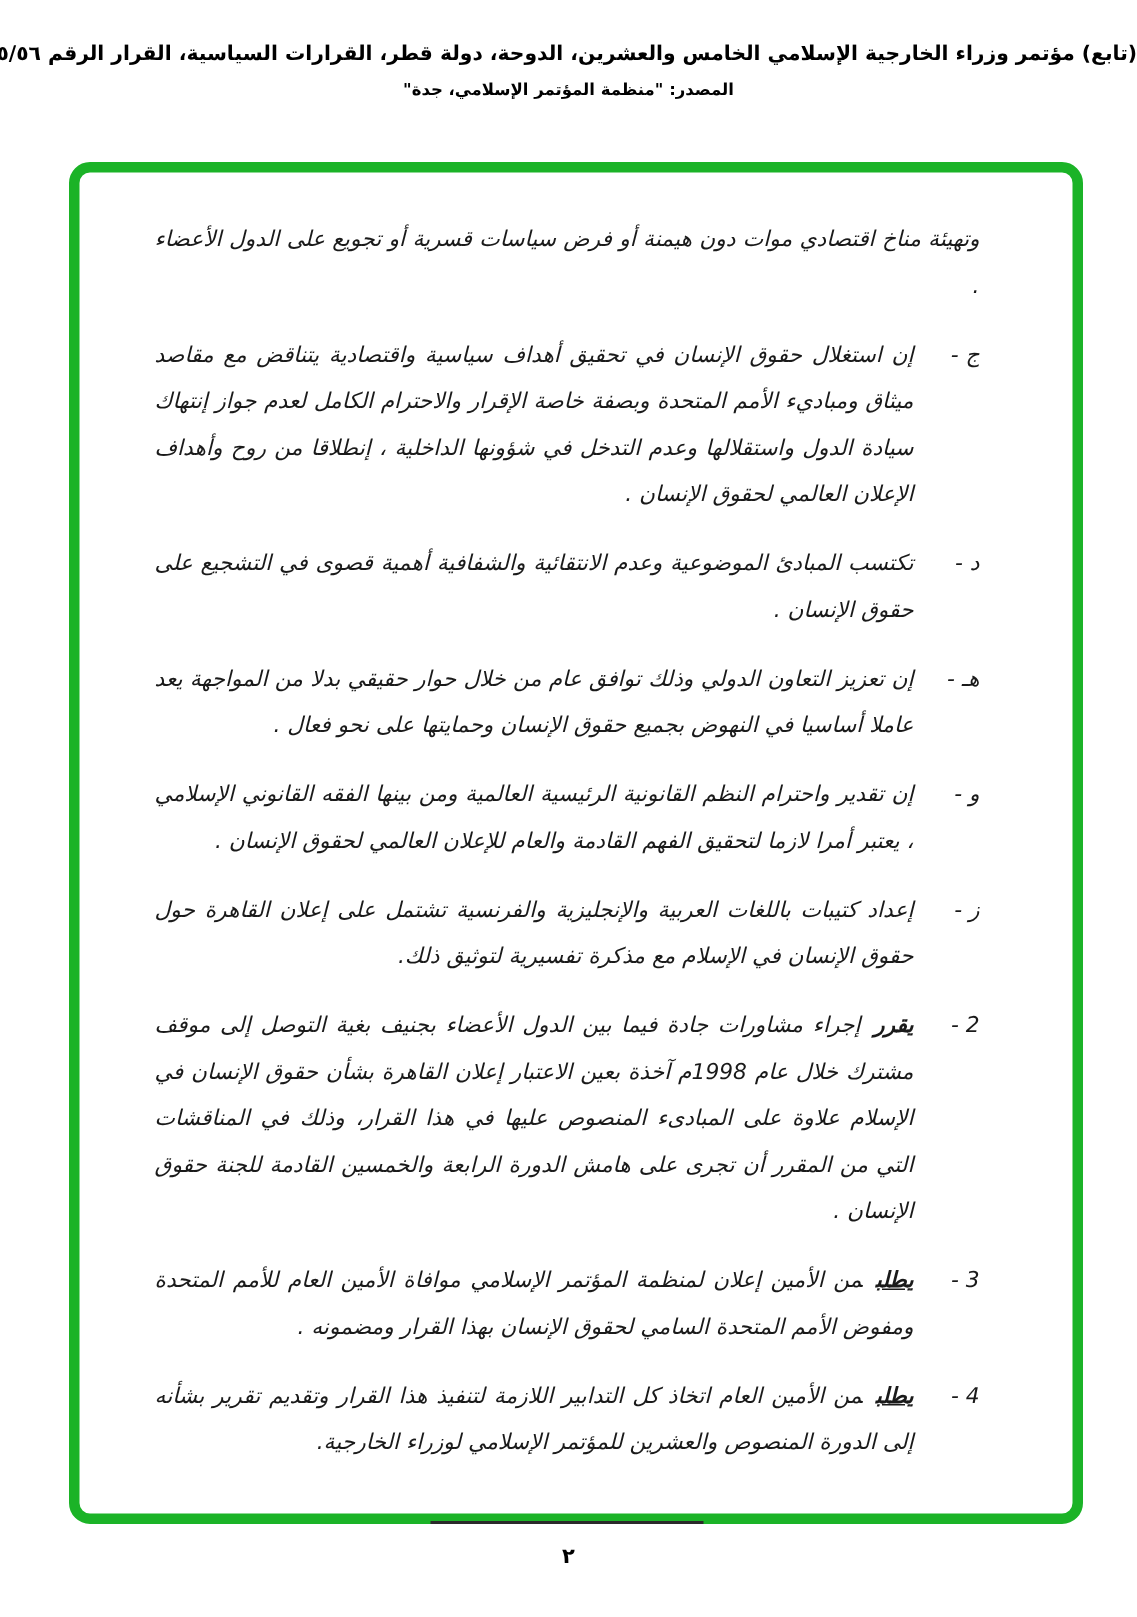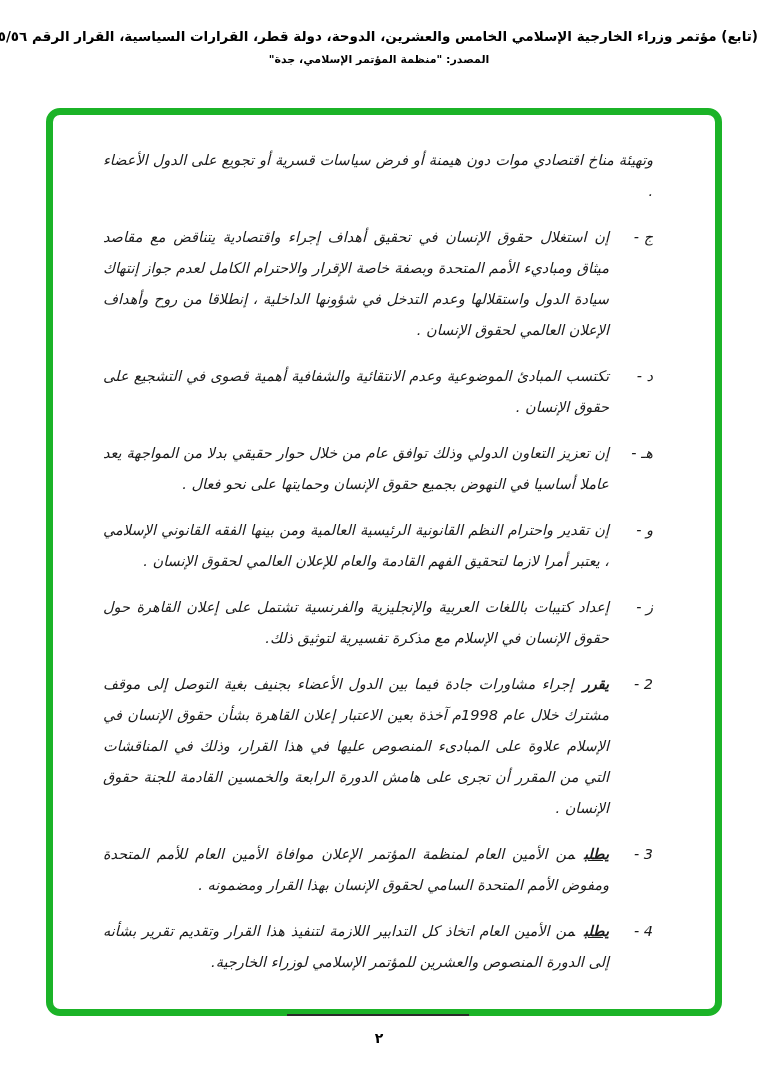--- a/index.html
+++ b/index.html
@@ -96,21 +96,21 @@
   <div class="header-line2">المصدر:  "منظمة المؤتمر الإسلامي، جدة"</div>
 </div>
 
 <div class="doc-box" id="docbox" style="border-color: rgb(27, 179, 39);">
   <div class="doc-content">
 
     <p class="intro">وتهيئة مناخ اقتصادي موات دون هيمنة أو فرض سياسات قسرية أو تجويع على الدول الأعضاء .</p>
 
     <div class="item">
       <span class="marker">ج -</span>
-      <p class="itext"><b class="lead"></b><span>إن استغلال حقوق الإنسان في تحقيق أهداف إجراء واقتصادية يتناقض مع مقاصد ميثاق ومباديء الأمم المتحدة  وبصفة خاصة الإقرار والاحترام الكامل لعدم جواز إنتهاك سيادة الدول واستقلالها وعدم التدخل في شؤونها الداخلية ، إنطلاقا من روح وأهداف الإعلان العالمي لحقوق الإنسان .</span></p>
+      <p class="itext"><b class="lead"></b><span>إن استغلال حقوق الإنسان في تحقيق أهداف سياسية واقتصادية يتناقض مع مقاصد ميثاق ومباديء الأمم المتحدة  وبصفة خاصة الإقرار والاحترام الكامل لعدم جواز إنتهاك سيادة الدول واستقلالها وعدم التدخل في شؤونها الداخلية ، إنطلاقا من روح وأهداف الإعلان العالمي لحقوق الإنسان .</span></p>
     </div>
 
     <div class="item">
       <span class="marker">د -</span>
       <p class="itext"><b class="lead"></b><span>تكتسب المبادئ الموضوعية وعدم الانتقائية والشفافية أهمية قصوى في التشجيع على حقوق الإنسان .</span></p>
     </div>
 
     <div class="item">
       <span class="marker">هـ -</span>
       <p class="itext"><b class="lead"></b><span>إن تعزيز التعاون الدولي وذلك توافق عام من خلال حوار حقيقي بدلا من المواجهة يعد عاملا أساسيا في النهوض بجميع حقوق الإنسان وحمايتها على نحو فعال .</span></p>
@@ -126,21 +126,21 @@
       <p class="itext"><b class="lead"></b><span>إعداد كتيبات باللغات العربية والإنجليزية والفرنسية تشتمل على إعلان القاهرة حول حقوق الإنسان في الإسلام مع مذكرة تفسيرية لتوثيق  ذلك.</span></p>
     </div>
 
     <div class="item">
       <span class="marker">2 -</span>
       <p class="itext"><b class="lead">يقرر</b><span>إجراء مشاورات جادة فيما بين الدول الأعضاء بجنيف بغية التوصل إلى موقف مشترك خلال عام 1998م آخذة بعين الاعتبار إعلان القاهرة بشأن حقوق  الإنسان في الإسلام علاوة على المبادىء المنصوص عليها في هذا القرار، وذلك في المناقشات التي من المقرر أن تجرى على هامش الدورة الرابعة والخمسين القادمة للجنة حقوق الإنسان .</span></p>
     </div>
 
     <div class="item">
       <span class="marker">3 -</span>
-      <p class="itext"><b class="lead u">يطلب</b><span>من  الأمين العام لمنظمة المؤتمر الإعلان موافاة الأمين العام للأمم المتحدة ومفوض الأمم المتحدة السامي لحقوق الإنسان بهذا القرار ومضمونه .</span></p>
+      <p class="itext"><b class="lead u">يطلب</b><span>من  الأمين إعلان لمنظمة المؤتمر الإسلامي موافاة الأمين العام للأمم المتحدة ومفوض الأمم المتحدة السامي لحقوق الإنسان بهذا القرار ومضمونه .</span></p>
     </div>
 
     <div class="item">
       <span class="marker">4 -</span>
       <p class="itext"><b class="lead u">يطلب</b><span>من الأمين العام اتخاذ كل التدابير اللازمة  لتنفيذ هذا القرار وتقديم تقرير بشأنه إلى الدورة المنصوص والعشرين للمؤتمر الإسلامي لوزراء الخارجية.</span></p>
     </div>
 
     <hr class="rule">
   </div>
 </div>

